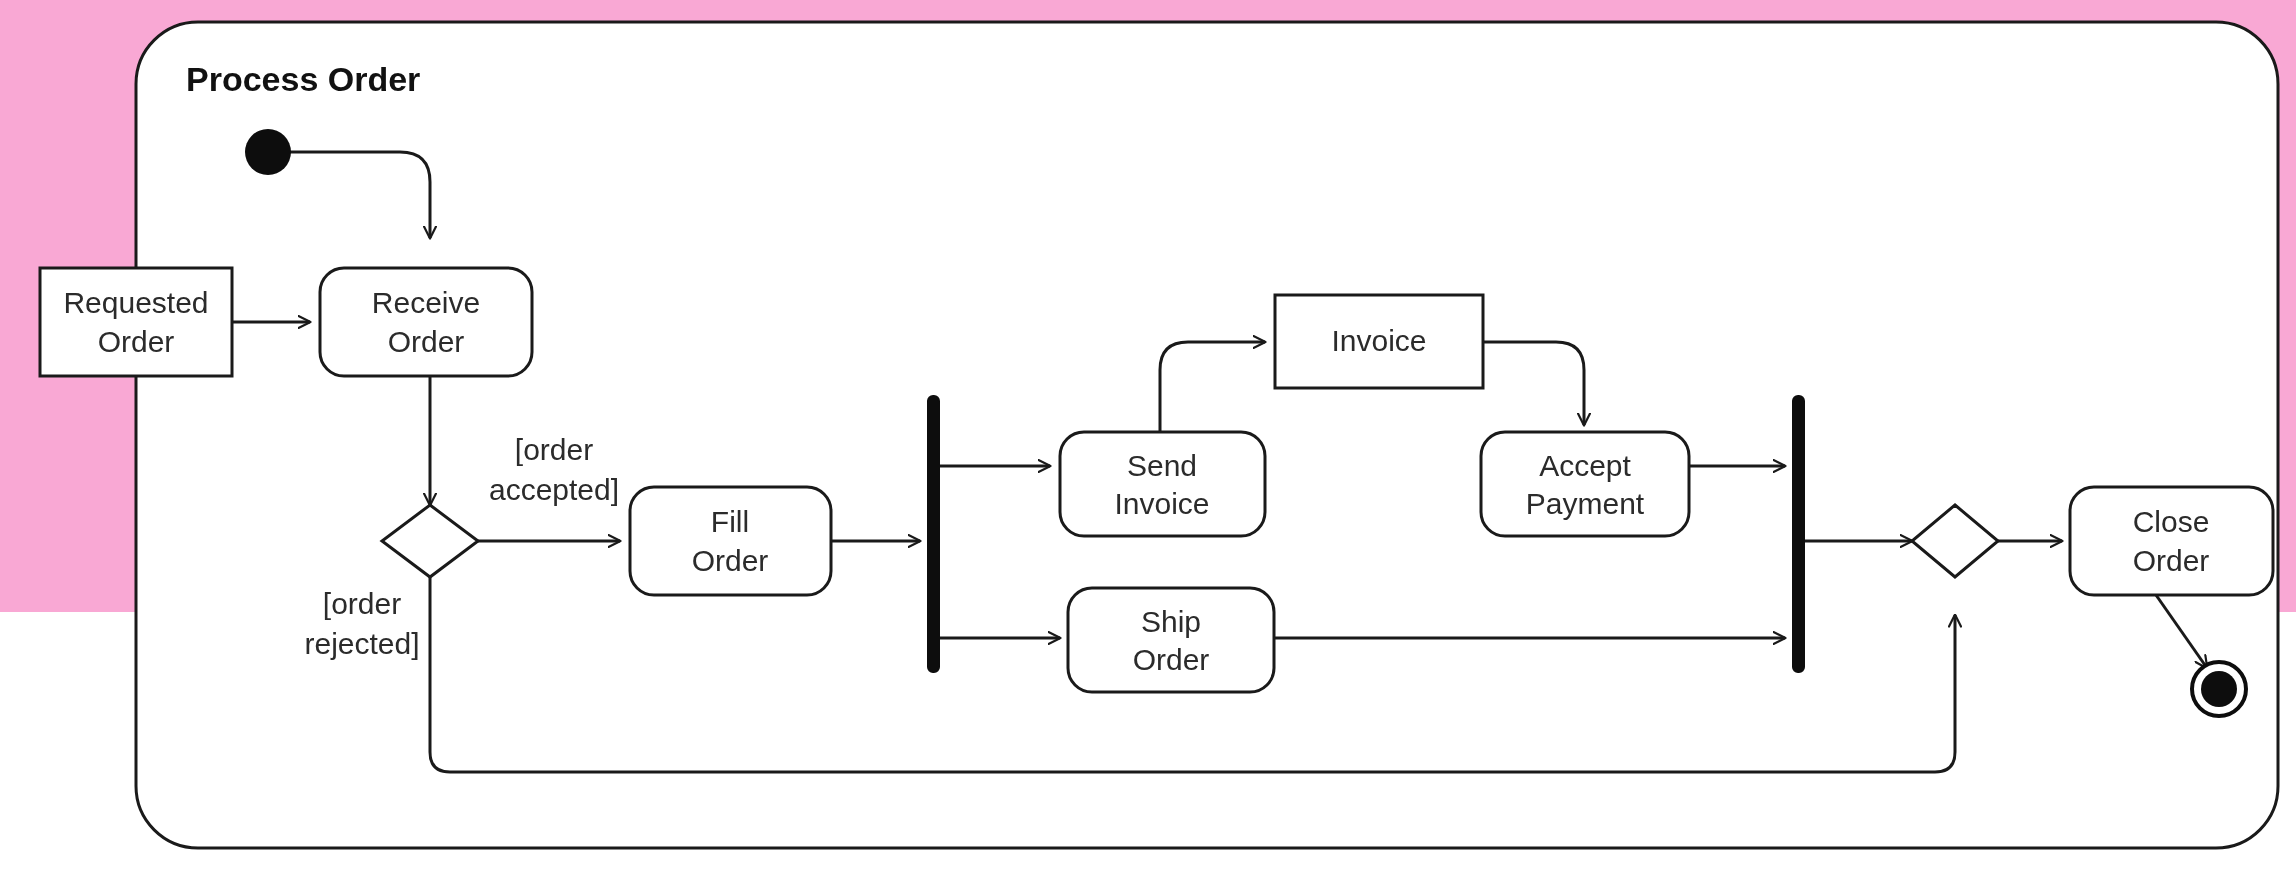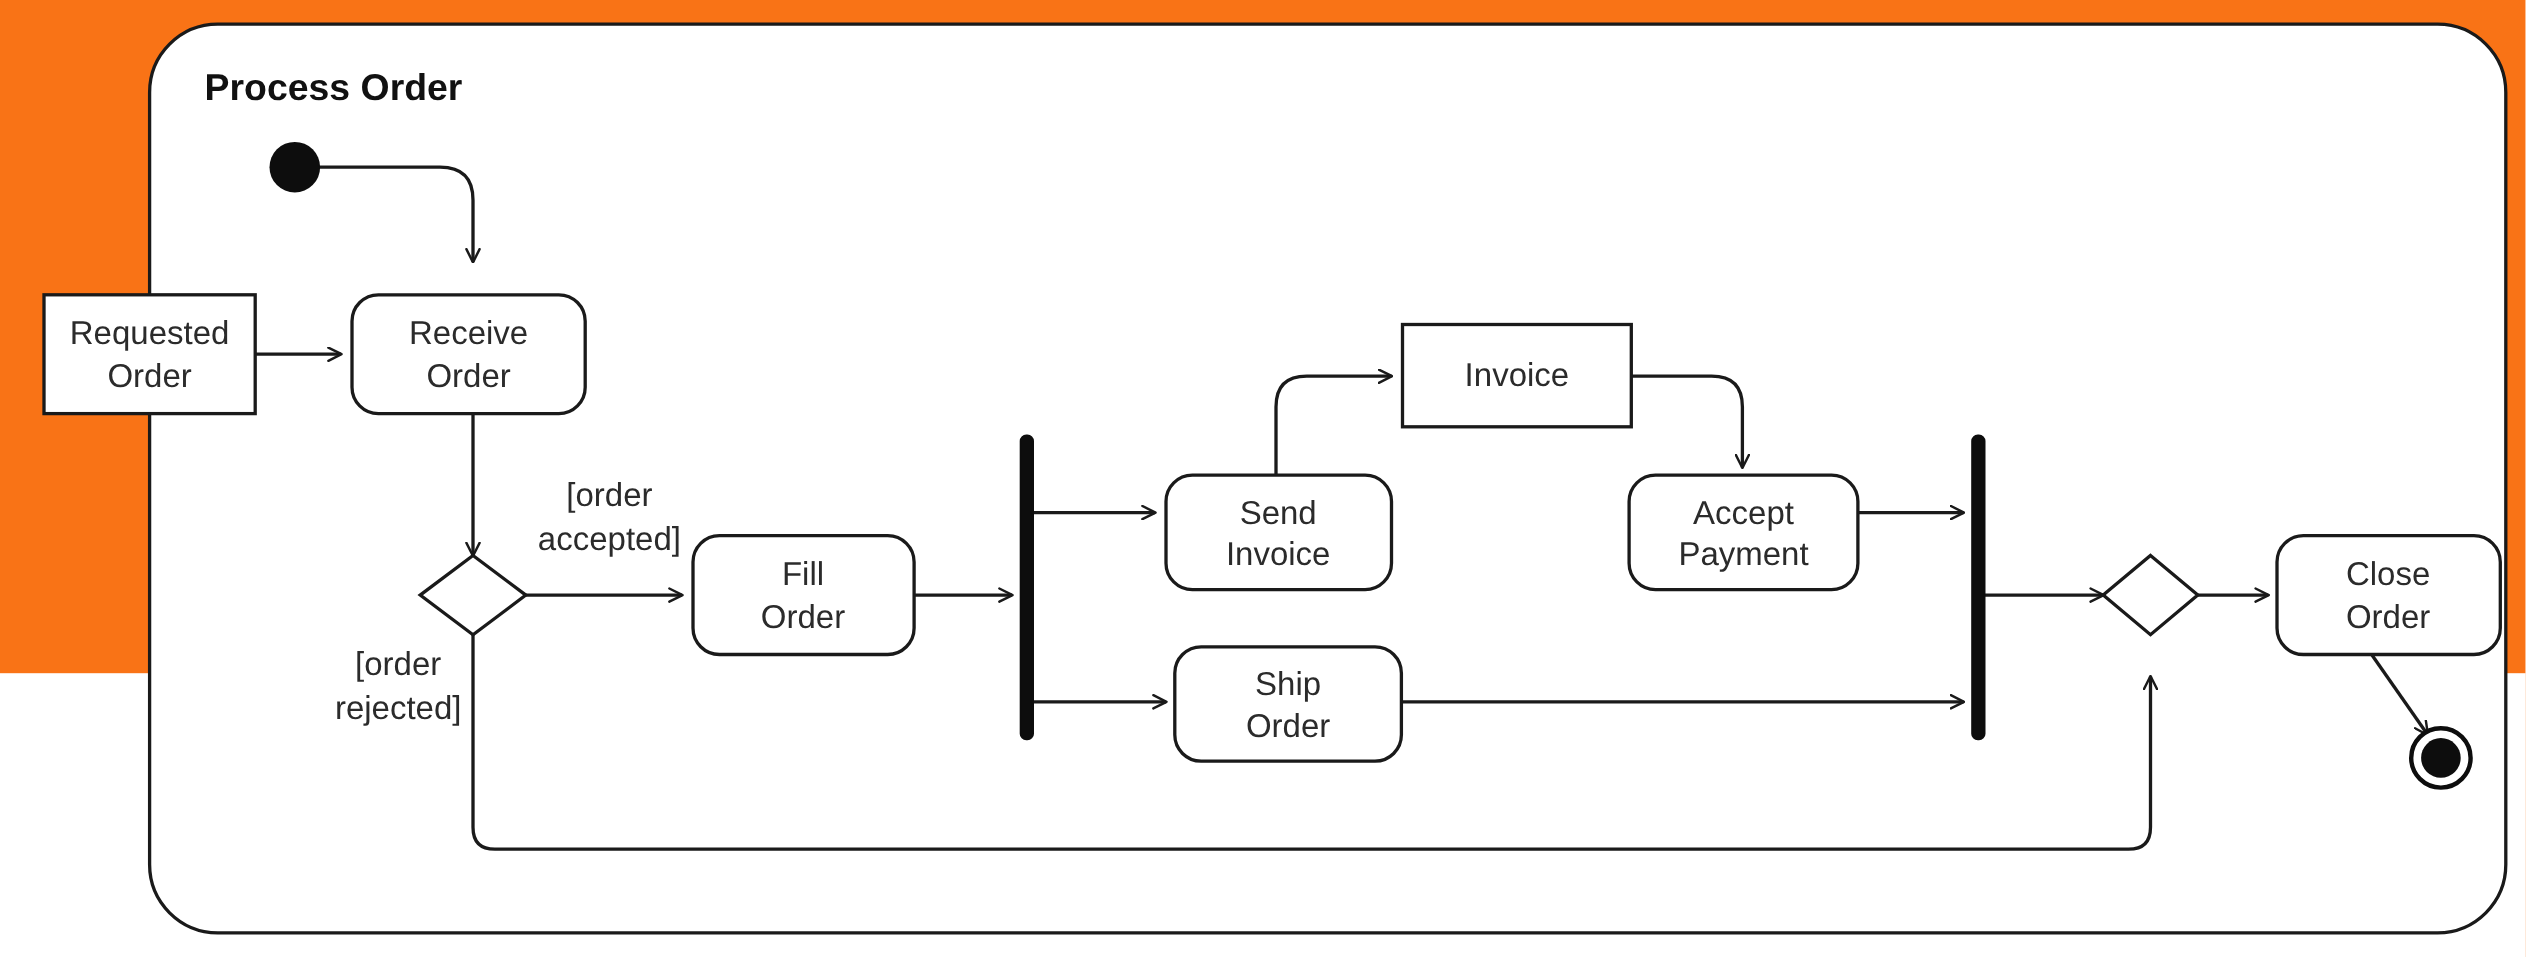--- a/index.html
+++ b/index.html
@@ -10,21 +10,21 @@
   body {
     width: 2296px;
     height: 870px;
     font-family: "Liberation Sans", sans-serif;
     overflow: hidden;
   }
   #diagram-root {
     position: relative;
     width: 2296px;
     height: 612px;
-    background: #f97316;
+    background: #f9a8d4;
   }
   svg#uml-canvas {
     display: block;
     width: 2296px;
     height: 870px;
   }
   .shape-stroke {
     fill: #ffffff;
     stroke: #1a1a1a;
     stroke-width: 3;

